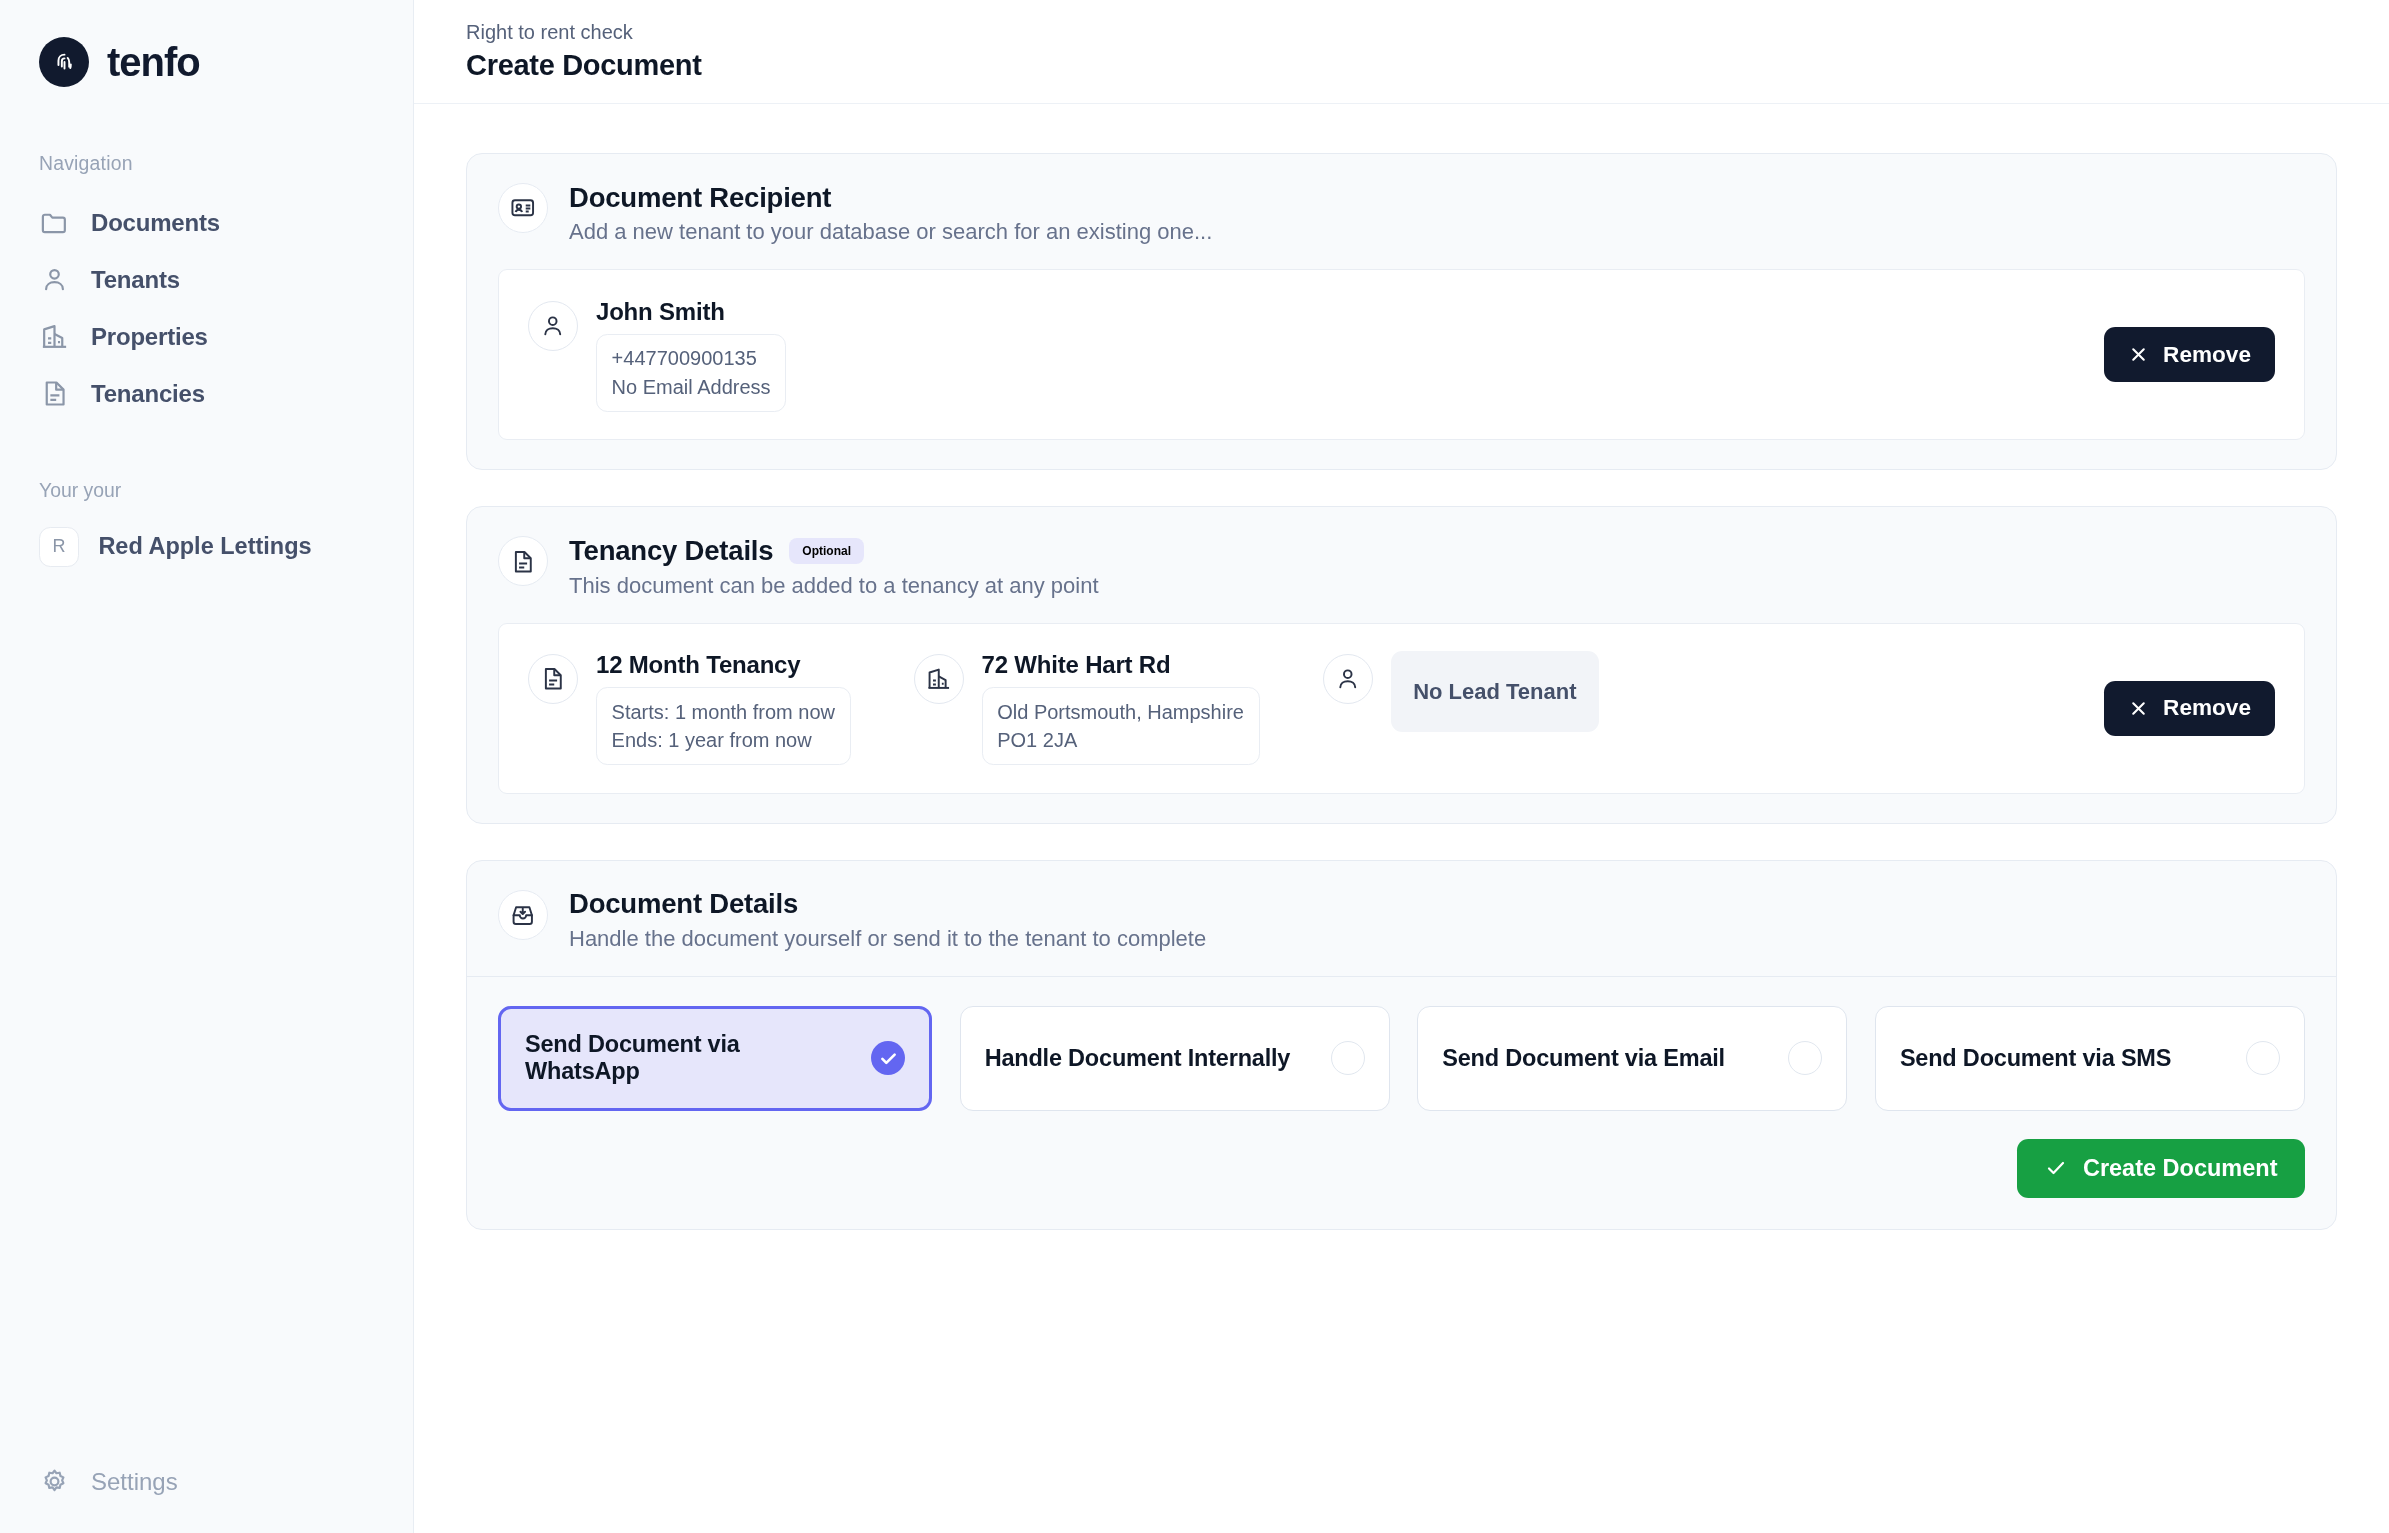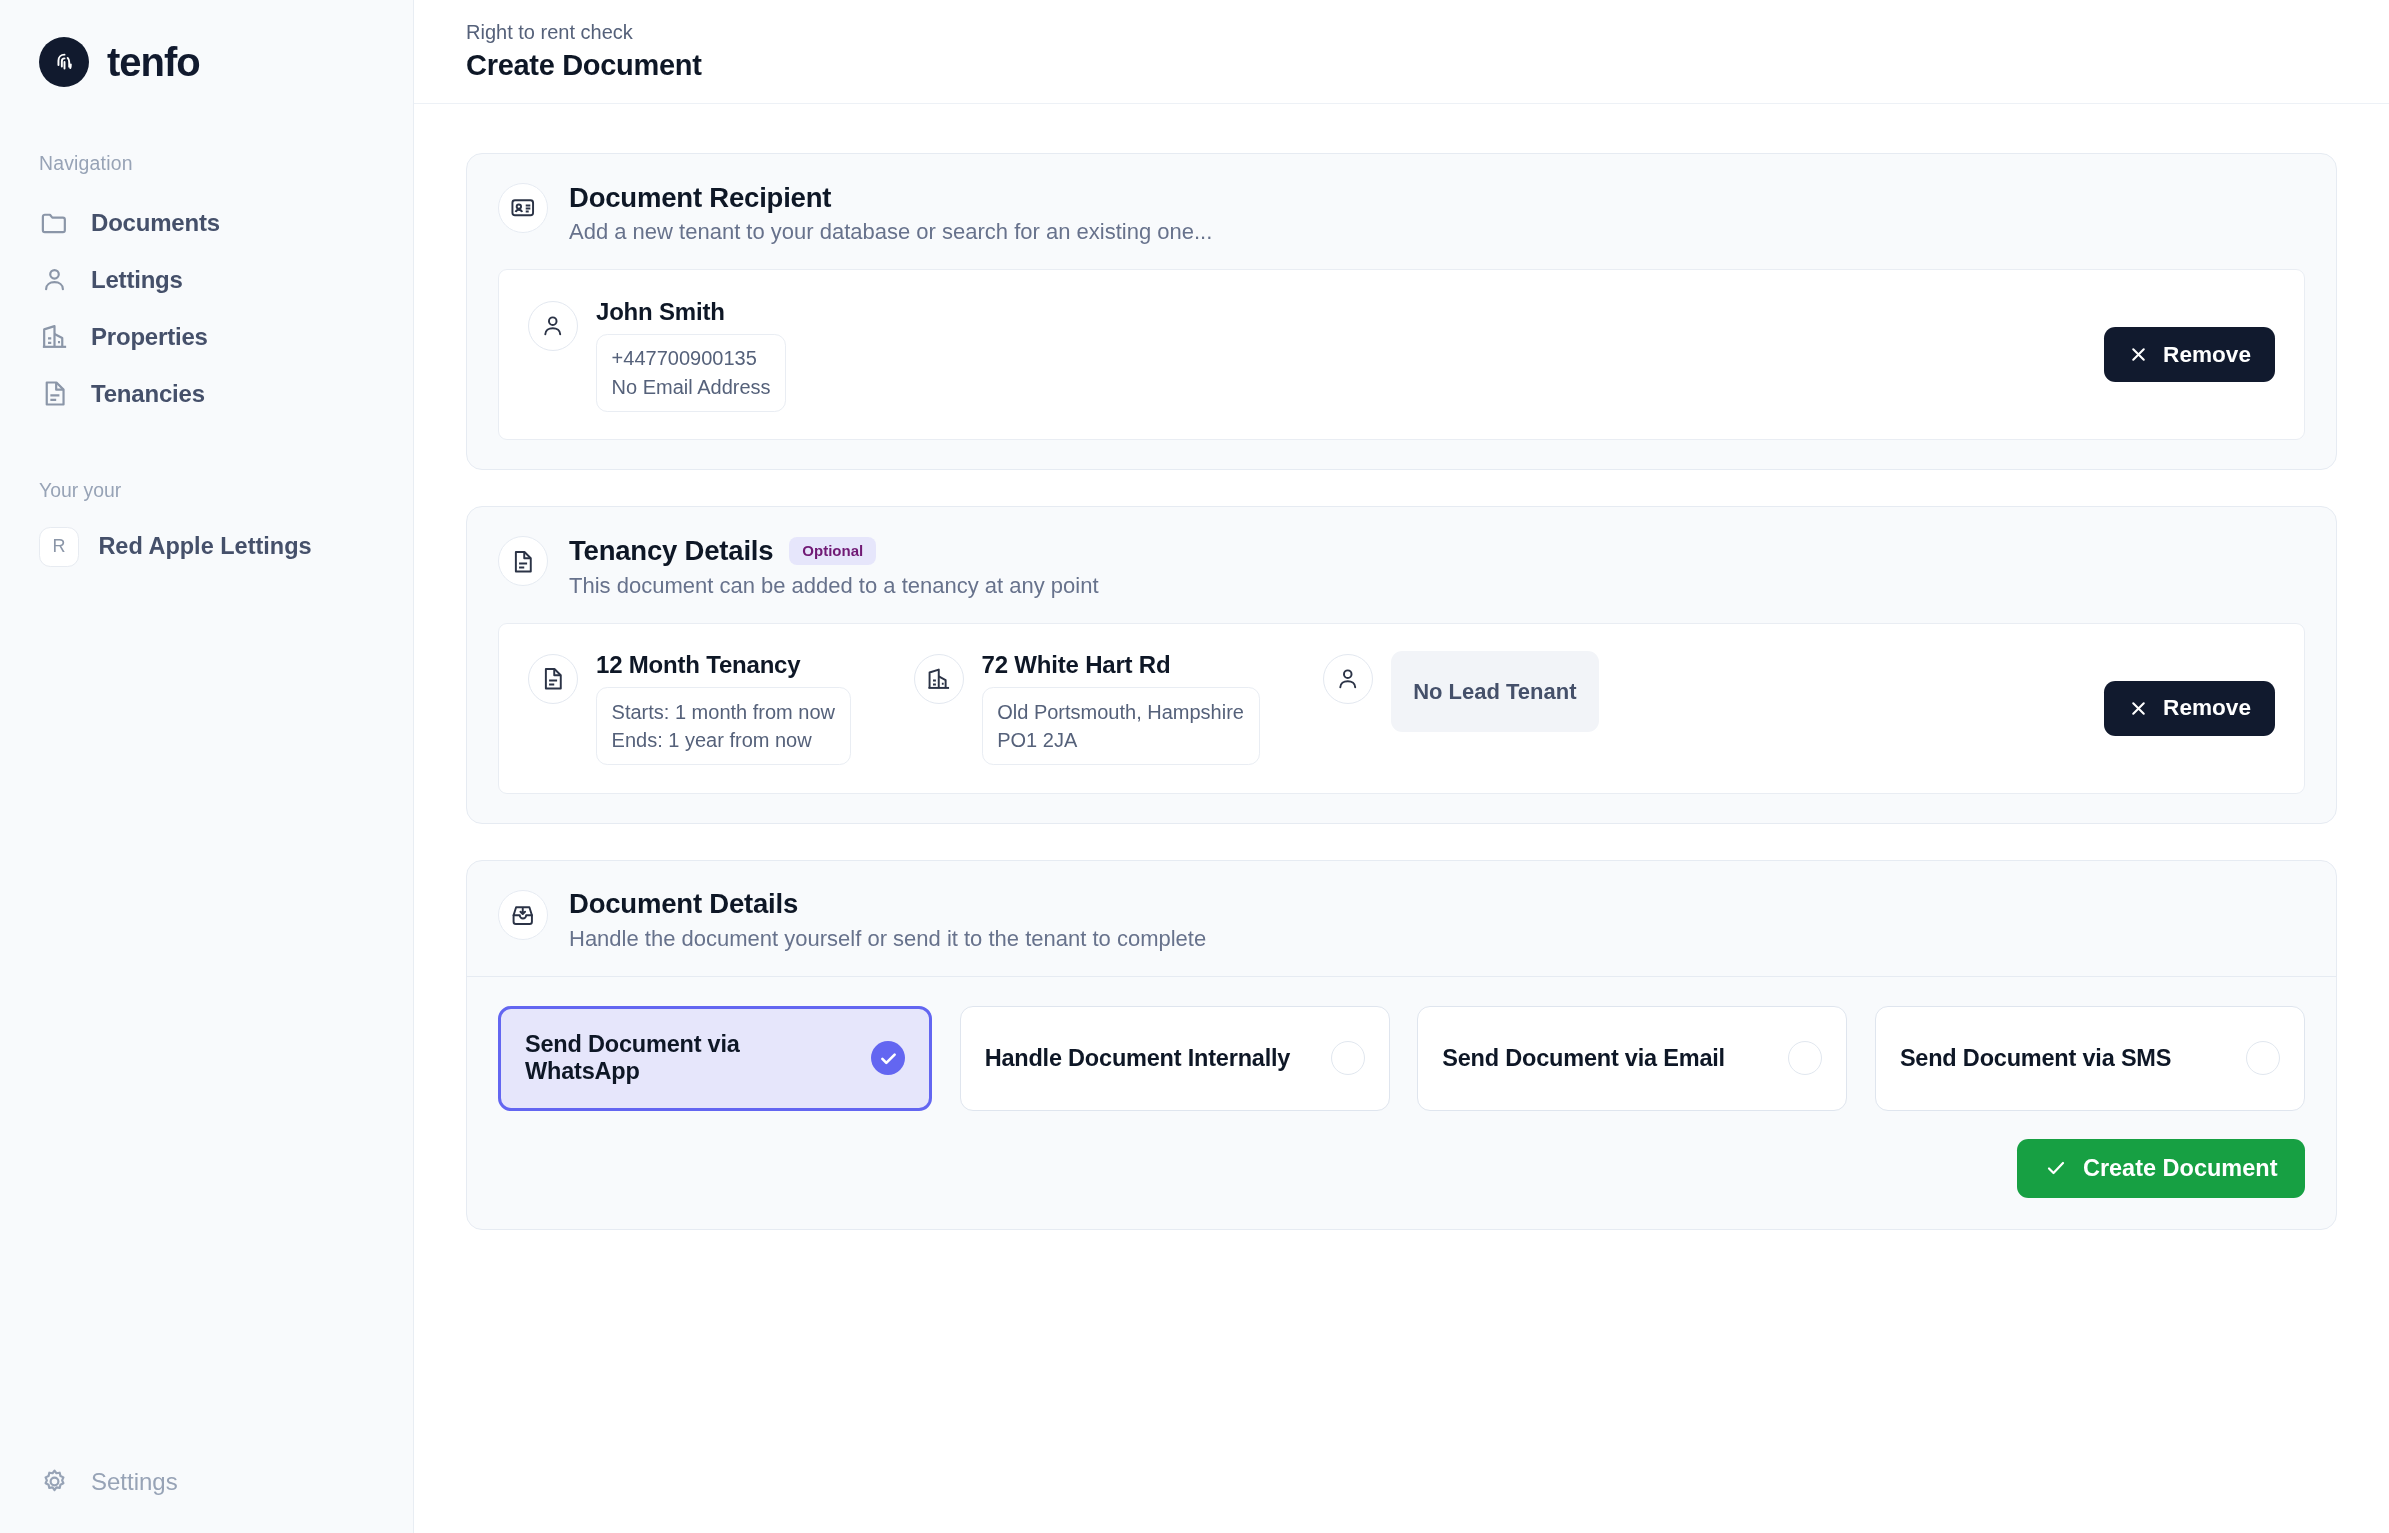--- a/index.html
+++ b/index.html
@@ -87,22 +87,22 @@
   .sec-icon-circle {
     width: 50px; height: 50px; border-radius: 50%;
     background: #ffffff; border: 1.6px solid #e6ebf2;
     display: flex; align-items: center; justify-content: center;
     flex: 0 0 auto; margin-top: 1.6px;
   }
   .sec-icon-circle svg { width: 27.5px; height: 27.5px; color: #2b3346; }
   .sec-title-row { display: flex; align-items: center; gap: 16px; }
   .sec-title { font-size: 27.5px; font-weight: bold; color: #0e1726; letter-spacing: -0.2px; }
   .badge-optional {
-    background: #e6e6fb; color: #701a75;
-    font-size: 15px; font-weight: bold;
+    background: #e6e6fb; color: #000000;
+    font-size: 12px; font-weight: bold;
     padding: 5.7px 13px; border-radius: 8px;
   }
   .sec-sub { font-size: 22px; color: #67728c; margin-top: 5.7px; }
 
   .panel {
     background: #ffffff;
     border: 1.6px solid #e9edf3;
     border-radius: 9px;
     margin: 0 31px 29px 31px;
     display: flex; align-items: center;
@@ -210,21 +210,21 @@
         <span class="nav-label">Documents</span>
       </div>
 
       <div class="nav-item">
         <span class="nav-icon">
           <svg viewBox="0 0 24 24" width="31" height="31" fill="none" stroke="currentColor" stroke-width="1.7" stroke-linecap="round">
             <circle cx="12" cy="8" r="3.3"></circle>
             <path d="M5.5 19.5c0-3.4 2.9-5.4 6.5-5.4s6.5 2 6.5 5.4"></path>
           </svg>
         </span>
-        <span class="nav-label">Lettings</span>
+        <span class="nav-label">Tenants</span>
       </div>
 
       <div class="nav-item">
         <span class="nav-icon">
           <svg viewBox="0 0 24 24" width="31" height="31" fill="none" stroke="currentColor" stroke-width="1.7" stroke-linejoin="round">
             <path d="M4 20V6.5L12 4v16"></path>
             <path d="M12 10l6 3.2V20"></path>
             <path d="M3 20h18"></path>
             <path d="M7 13.5h2.5M7 17h2.5M14.7 16.4h1.6"></path>
           </svg>

